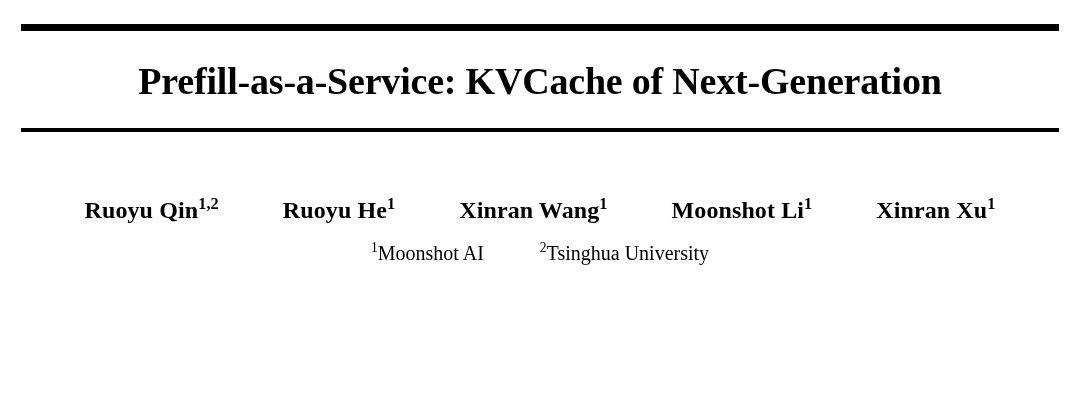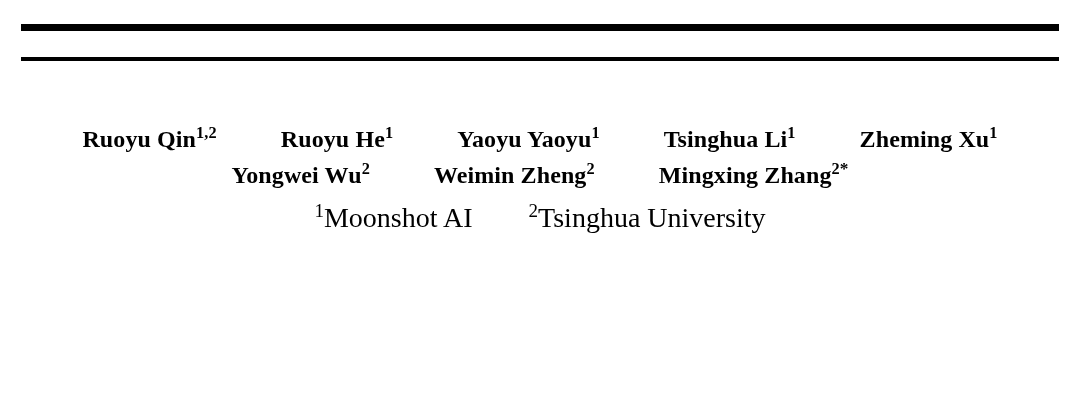--- a/index.html
+++ b/index.html
@@ -56,21 +56,21 @@
     line-height: 36px;
     letter-spacing: 0.1px;
   }
   .authors-line .author {
     display: inline-block;
     white-space: nowrap;
     margin: 0 32px;
   }
   .affil-line {
     margin-top: 10px;
-    font-size: 28px;
+    font-size: 20px;
     line-height: 30px;
   }
   .affil-line .affil {
     display: inline-block;
     white-space: nowrap;
     margin: 0 28px;
   }
   sup {
     font-size: 0.68em;
     vertical-align: super;
@@ -84,33 +84,31 @@
   }
 </style>
 </head>
 <body>
 
 <div class="page">
 
   <div class="rule rule-top"></div>
 
   <h1 class="title">
+    <span>Prefill-as-a-Service: KVCache of Next-Generation</span>
   </h1>
 
   <div class="rule rule-bottom"></div>
 
   <div class="authors-block">
 
     <div class="authors-line">
-      <span class="author"><span>Ruoyu Qin</span><sup>1,2</sup></span><span class="author"><span>Ruoyu He</span><sup>1</sup></span><span class="author"><span>Yaoyu Yaoyu</span><sup>1</sup></span><span class="author"><span>Tsinghua Li</span><sup>1</sup></span><span class="author"><span>Zheming Xu</span><sup>1</sup></span>
+      <span class="author"><span>Ruoyu Qin</span><sup>1,2</sup></span><span class="author"><span>Ruoyu He</span><sup>1</sup></span><span class="author"><span>Xinran Wang</span><sup>1</sup></span><span class="author"><span>Moonshot Li</span><sup>1</sup></span><span class="author"><span>Xinran Xu</span><sup>1</sup></span>
     </div>
 
-    <div class="authors-line">
-      <span class="author"><span>Yongwei Wu</span><sup>2</sup></span><span class="author"><span>Weimin Zheng</span><sup>2</sup></span><span class="author"><span>Mingxing Zhang</span><sup>2</sup><span class="star">*</span></span>
-    </div>
 
     <div class="affil-line">
       <span class="affil"><sup>1</sup><span>Moonshot AI</span></span><span class="affil"><sup>2</sup><span>Tsinghua University</span></span>
     </div>
 
   </div>
 
 </div>
 
 </body></html>

